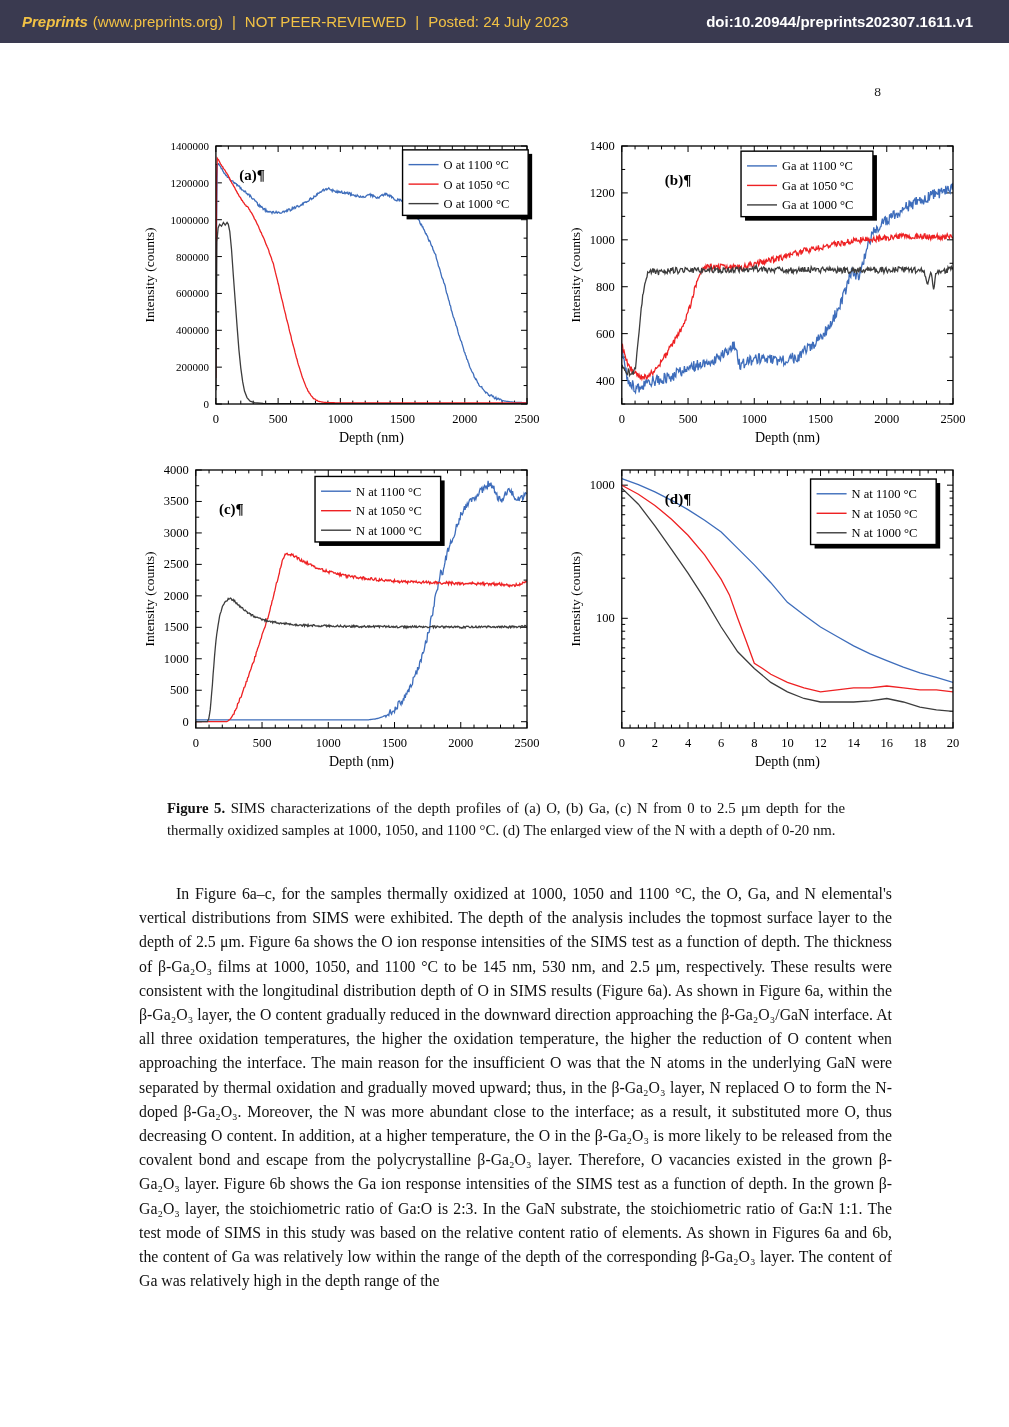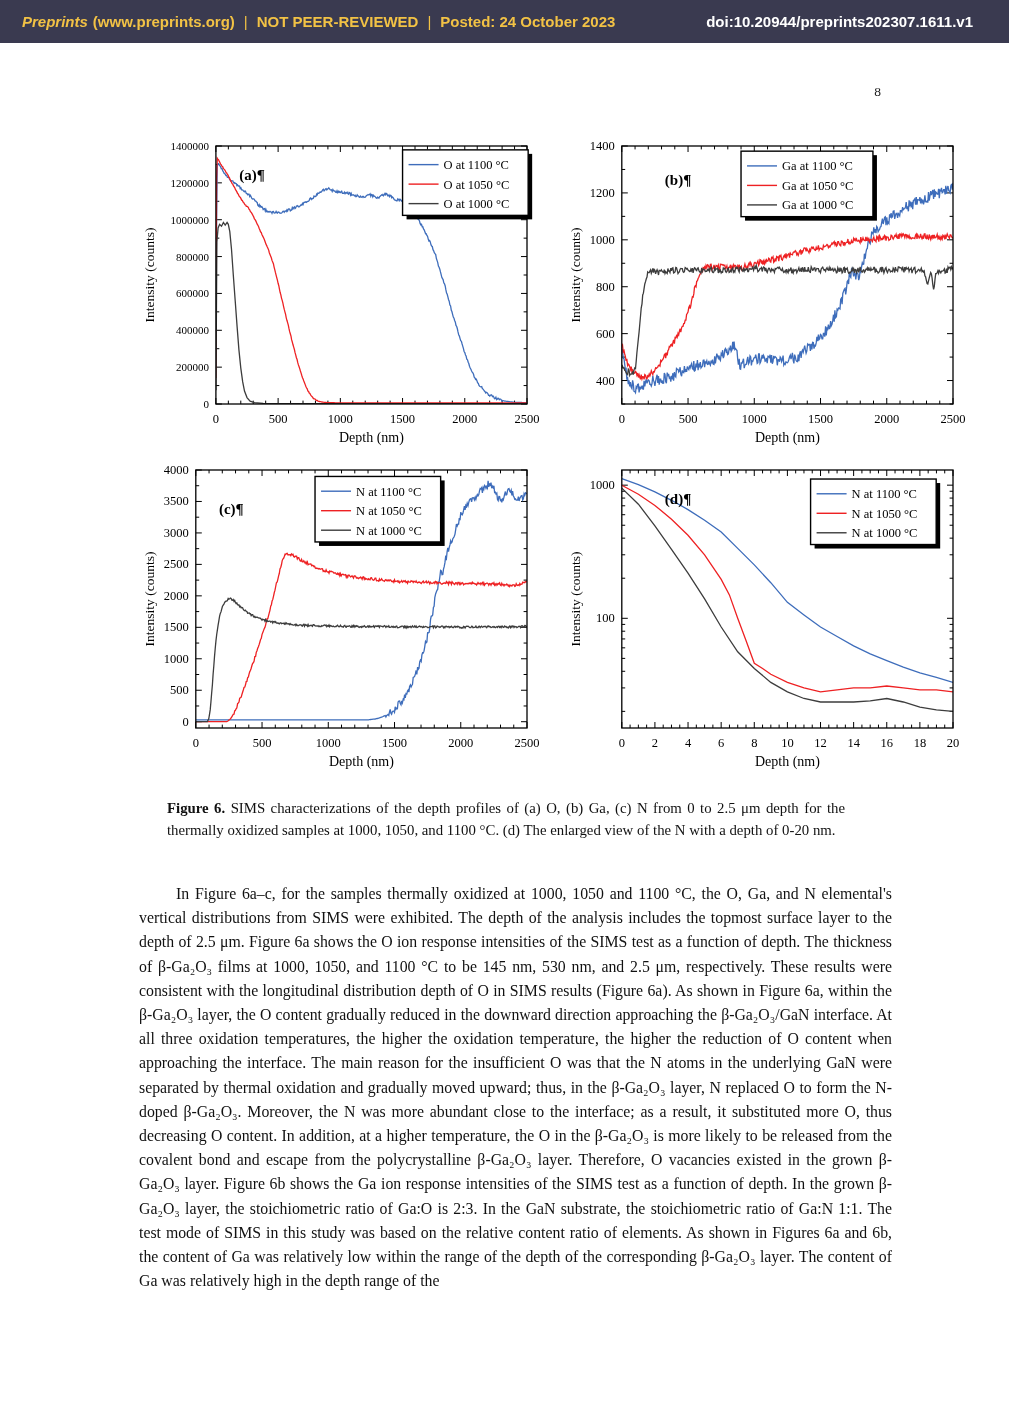--- a/index.html
+++ b/index.html
@@ -3,21 +3,21 @@
 <meta charset="utf-8">
 <style>
   html,body{margin:0;padding:0;background:#fff;}
   .page{position:relative;width:1009px;height:1427px;background:#ffffff;
         font-family:"Liberation Serif",serif;color:#111;overflow:hidden;}
   .topbar{position:absolute;top:0;left:0;width:100%;height:43px;background:#3a3a50;
           display:flex;align-items:center;justify-content:space-between;box-sizing:border-box;
           padding:0 36px 0 22px;font-family:"Liberation Sans",sans-serif;font-size:15px;font-weight:bold;}
   .topbar-left{color:#f2c245;display:flex;align-items:center;white-space:nowrap;}
   .brand{font-style:italic;margin-right:5px;}
-  .plain{font-weight:bold;}
+  .plain{font-weight:normal;}
   .sep{margin:0 9px;font-weight:normal;}
   .doi{color:#ffffff;cursor:pointer;white-space:nowrap;}
   .page-number{position:absolute;top:84px;right:128px;font-size:13.5px;color:#222;}
   .figure-grid{position:absolute;left:140px;top:136px;width:828px;
                display:grid;grid-template-columns:400px 400px;grid-column-gap:26px;grid-row-gap:6px;}
   .chart-cell{width:400px;height:318px;}
   .caption{position:absolute;left:167px;top:797px;width:678px;font-size:14.8px;line-height:22px;
            text-align:justify;margin:0;}
   .body-text{position:absolute;left:139px;top:882px;width:753px;font-size:15.8px;line-height:24.2px;
              text-align:justify;text-indent:37px;margin:0;}
@@ -27,21 +27,21 @@
 
 <div class="page">
 
   <header class="topbar">
     <div class="topbar-left">
       <span class="brand">Preprints</span>
       <span class="plain">(www.preprints.org)</span>
       <span class="sep">|</span>
       <span class="plain">NOT PEER-REVIEWED</span>
       <span class="sep">|</span>
-      <span class="plain">Posted: 24 October 2023</span>
+      <span class="plain">Posted: 24 July 2023</span>
     </div>
     <a class="doi">doi:10.20944/preprints202307.1611.v1</a>
   </header>
 
   <div class="page-number">8</div>
 
   <section class="figure-grid">
     <div class="chart-cell">
       <svg width="400" height="318">
           <rect x="75.9" y="10" width="311.1" height="258" fill="#ffffff"></rect>
@@ -561,17 +561,17 @@
             <text x="285.58399999999995" y="57.78" font-size="12.5" font-family="&quot;Liberation Serif&quot;,serif" fill="#000">N at 1050 °C</text>
             <line x1="250.58399999999995" y1="72.78" x2="280.58399999999995" y2="72.78" stroke="#3d3d3d" stroke-width="1.4"></line>
             <text x="285.58399999999995" y="77.28" font-size="12.5" font-family="&quot;Liberation Serif&quot;,serif" fill="#000">N at 1000 °C</text>
           </g>
           <text x="221.39999999999998" y="306" text-anchor="middle" font-size="14" font-family="&quot;Liberation Serif&quot;,serif" font-weight="normal" fill="#000">Depth  (nm)</text>
           <text x="14" y="139" text-anchor="middle" font-size="13.5" font-family="&quot;Liberation Serif&quot;,serif" fill="#000" transform="rotate(-90 14 139)">Intensity  (counts)</text>
         </svg>
     </div>
   </section>
 
-  <p class="caption"><strong>Figure 6.</strong><span> SIMS characterizations of the depth profiles of (a) O, (b) Ga, (c) N from 0 to 2.5 μm depth for the thermally oxidized samples at 1000, 1050, and 1100 °C. (d) The enlarged view of the N with a depth of 0-20 nm.</span></p>
+  <p class="caption"><strong>Figure 5.</strong><span> SIMS characterizations of the depth profiles of (a) O, (b) Ga, (c) N from 0 to 2.5 μm depth for the thermally oxidized samples at 1000, 1050, and 1100 °C. (d) The enlarged view of the N with a depth of 0-20 nm.</span></p>
 
   <p class="body-text">In Figure 6a–c, for the samples thermally oxidized at 1000, 1050 and 1100 °C, the O, Ga, and N elemental's vertical distributions from SIMS were exhibited. The depth of the analysis includes the topmost surface layer to the depth of 2.5 μm. Figure 6a shows the O ion response intensities of the SIMS test as a function of depth. The thickness of β-Ga₂O₃ films at 1000, 1050, and 1100 °C to be 145 nm, 530 nm, and 2.5 μm, respectively. These results were consistent with the longitudinal distribution depth of O in SIMS results (Figure 6a). As shown in Figure 6a, within the β-Ga₂O₃ layer, the O content gradually reduced in the downward direction approaching the β-Ga₂O₃/GaN interface. At all three oxidation temperatures, the higher the oxidation temperature, the higher the reduction of O content when approaching the interface. The main reason for the insufficient O was that the N atoms in the underlying GaN were separated by thermal oxidation and gradually moved upward; thus, in the β-Ga₂O₃ layer, N replaced O to form the N-doped β-Ga₂O₃. Moreover, the N was more abundant close to the interface; as a result, it substituted more O, thus decreasing O content. In addition, at a higher temperature, the O in the β-Ga₂O₃ is more likely to be released from the covalent bond and escape from the polycrystalline β-Ga₂O₃ layer. Therefore, O vacancies existed in the grown β-Ga₂O₃ layer. Figure 6b shows the Ga ion response intensities of the SIMS test as a function of depth. In the grown β-Ga₂O₃ layer, the stoichiometric ratio of Ga:O is 2:3. In the GaN substrate, the stoichiometric ratio of Ga:N 1:1. The test mode of SIMS in this study was based on the relative content ratio of elements. As shown in Figures 6a and 6b, the content of Ga was relatively low within the range of the depth of the corresponding β-Ga₂O₃ layer. The content of Ga was relatively high in the depth range of the</p>
 
 </div>
 
 </body></html>

